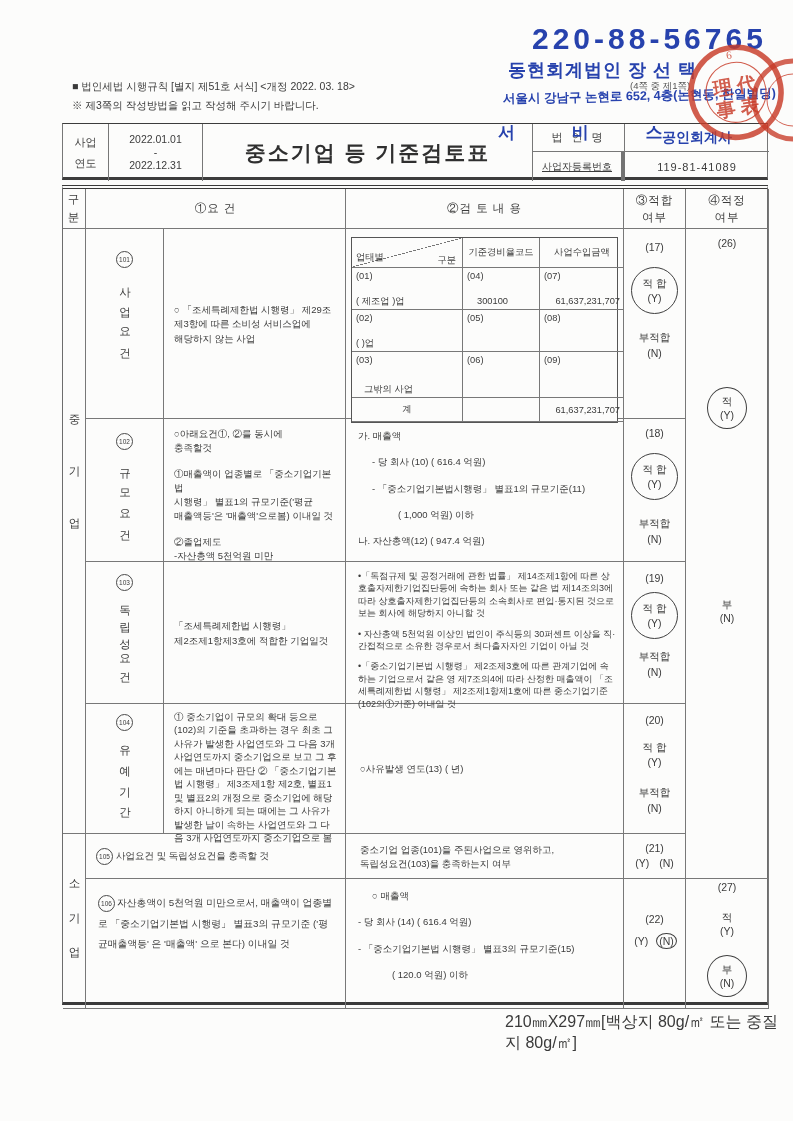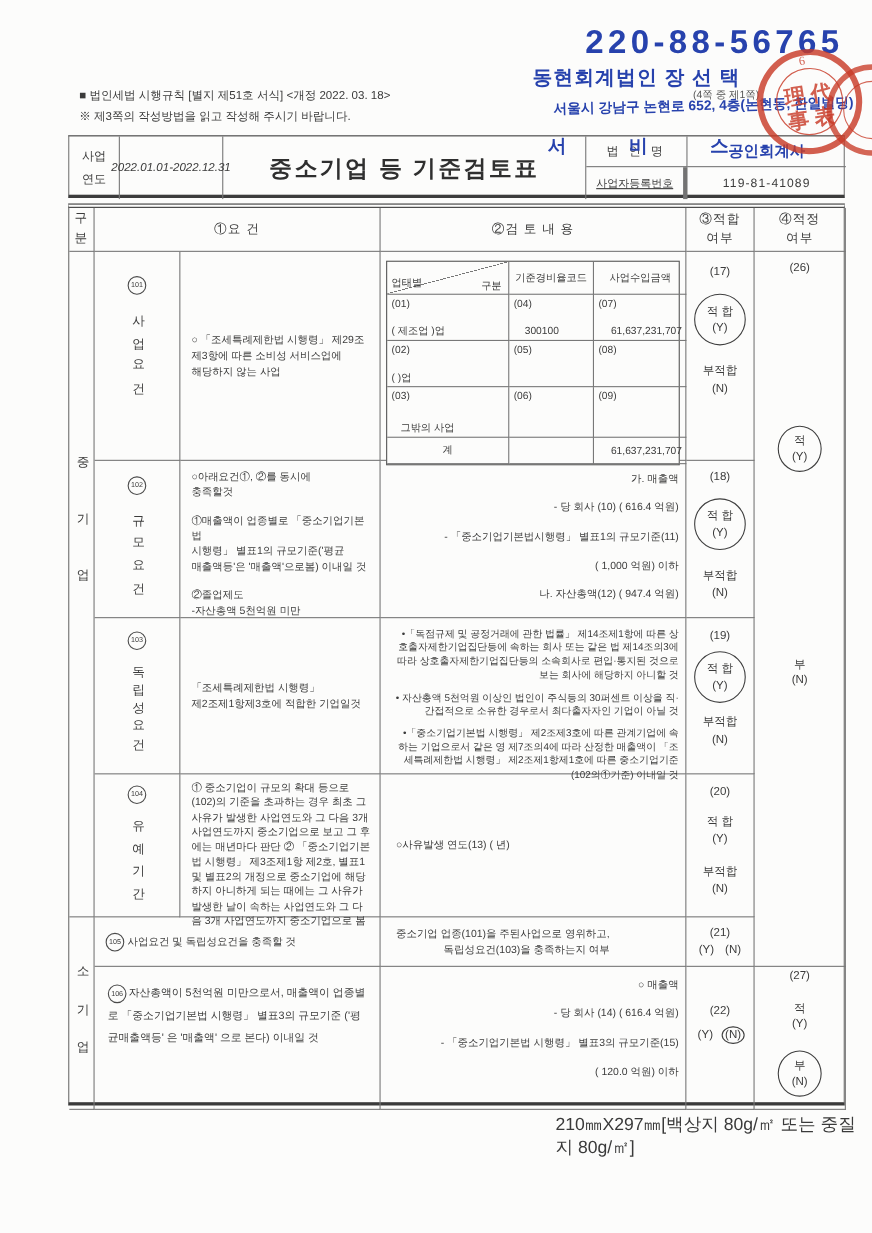--- a/index.html
+++ b/index.html
@@ -8,36 +8,36 @@
     background:#fcfcfb;overflow:hidden;
     font-family:"Liberation Sans", sans-serif;
     color:#3b3b3b;
   }
   .pre{white-space:pre-line;}
   
   .form-ref{position:absolute;left:72px;top:80px;font-size:10.5px;color:#3a3a3a;}
   .instruction{position:absolute;left:72px;top:99px;font-size:10.5px;color:#3a3a3a;}
   .hand{color:#2742ad;font-weight:bold;}
   .reg-number{position:absolute;left:532px;top:22px;font-size:30px;letter-spacing:4px;font-weight:600;text-align:right;}
-  .firm-line{position:absolute;left:484px;top:58px;font-size:18px;letter-spacing:1px;}
+  .firm-line{position:absolute;left:508px;top:58px;font-size:18px;letter-spacing:1px;}
   .page-note{position:absolute;left:630px;top:80px;font-size:9.5px;color:#555;}
   .address{position:absolute;left:503px;top:88px;font-size:12.5px;transform:rotate(-1.2deg);}
   .name-overlay{position:absolute;left:498px;top:121px;font-size:17px;letter-spacing:26px;z-index:5;}
   .seal{position:absolute;left:686px;top:34px;z-index:4;pointer-events:none;}
   
   .title-table{
     position:absolute;left:62px;top:123px;width:706px;height:57px;
     display:grid;grid-template-columns:46px 94px 330px 92px 144px;grid-template-rows:28px 29px;
     border-top:1.6px solid #3c3c3c;border-bottom:3px solid #3c3c3c;
     border-left:1px solid #777;border-right:1px solid #777;
     font-size:11px;box-sizing:border-box;
   }
   .tt-cell{display:flex;align-items:center;justify-content:center;box-sizing:border-box;}
   .tt-year{grid-row:1/3;grid-column:1;border-right:1px solid #777;line-height:1.9;}
-  .tt-dates{grid-row:1/3;grid-column:2;border-right:1px solid #777;flex-direction:row;font-size:10.5px;line-height:1.25;font-style:italic;}
+  .tt-dates{grid-row:1/3;grid-column:2;border-right:1px solid #777;flex-direction:column;font-size:10.5px;line-height:1.25;}
   .tt-title{grid-row:1/3;grid-column:3;border-right:1px solid #777;font-size:21px;font-weight:bold;letter-spacing:2px;color:#2f2f2f;}
   .tt-corp-label{grid-row:1;grid-column:4;border-right:1px solid #777;border-bottom:1px solid #777;letter-spacing:3px;}
   .tt-corp-value{grid-row:1;grid-column:5;border-bottom:1px solid #777;font-size:14px;}
   .tt-bizno-label{grid-row:2;grid-column:4;border-right:4px solid #737373;font-size:10px;text-decoration:underline;}
   .tt-bizno-value{grid-row:2;grid-column:5;font-size:11px;letter-spacing:1px;}
   
   .main-table{
     position:absolute;left:62px;top:185px;width:706px;height:820px;
     display:grid;
     grid-template-columns:23px 78px 182px 278px 62px 83px;
@@ -74,21 +74,21 @@
   .req{font-size:9.5px;line-height:1.5;padding:8px 6px 6px 10px;}
   .q101{grid-row:2;grid-column:3;display:flex;align-items:center;}
   .q102{grid-row:3;grid-column:3;}
   .q102 p,.q103 p{margin:0 0 11px 0;}
   .q103{grid-row:4;grid-column:3;display:flex;flex-direction:column;justify-content:center;}
   .q103 p{margin:0;}
   .q104{grid-row:5;grid-column:3;line-height:1.42;padding-top:6px;}
   .q105{grid-row:6;grid-column:2/4;display:flex;align-items:center;padding-left:10px;gap:3px;font-size:9.5px;}
   .q106{grid-row:7;grid-column:2/4;font-size:9.8px;line-height:2.1;padding:14px 8px 0 12px;}
   .q106 .circnum{margin-right:2px;}
-  .rev{font-size:9.5px;line-height:1.5;padding:6px 6px 4px 12px;text-align:right;}
+  .rev{font-size:9.5px;line-height:1.5;padding:6px 6px 4px 12px;}
   .v101{grid-row:2;grid-column:4;padding:4px 3px;}
   .v102{grid-row:3;grid-column:4;padding-top:10px;}
   .v102 p{margin:0 0 12px 0;}
   .v102 .indent{padding-left:14px;}
   .v103{grid-row:4;grid-column:4;font-size:9px;line-height:1.38;padding-top:8px;}
   .v103 p{margin:0 0 8px 0;}
   .v104{grid-row:5;grid-column:4;display:flex;align-items:center;padding-left:14px;}
   .v105{grid-row:6;grid-column:4;display:flex;align-items:center;padding-left:14px;line-height:1.45;}
   .v106{grid-row:7;grid-column:4;padding-top:10px;}
   .v106 p{margin:0 0 12px 0;}

